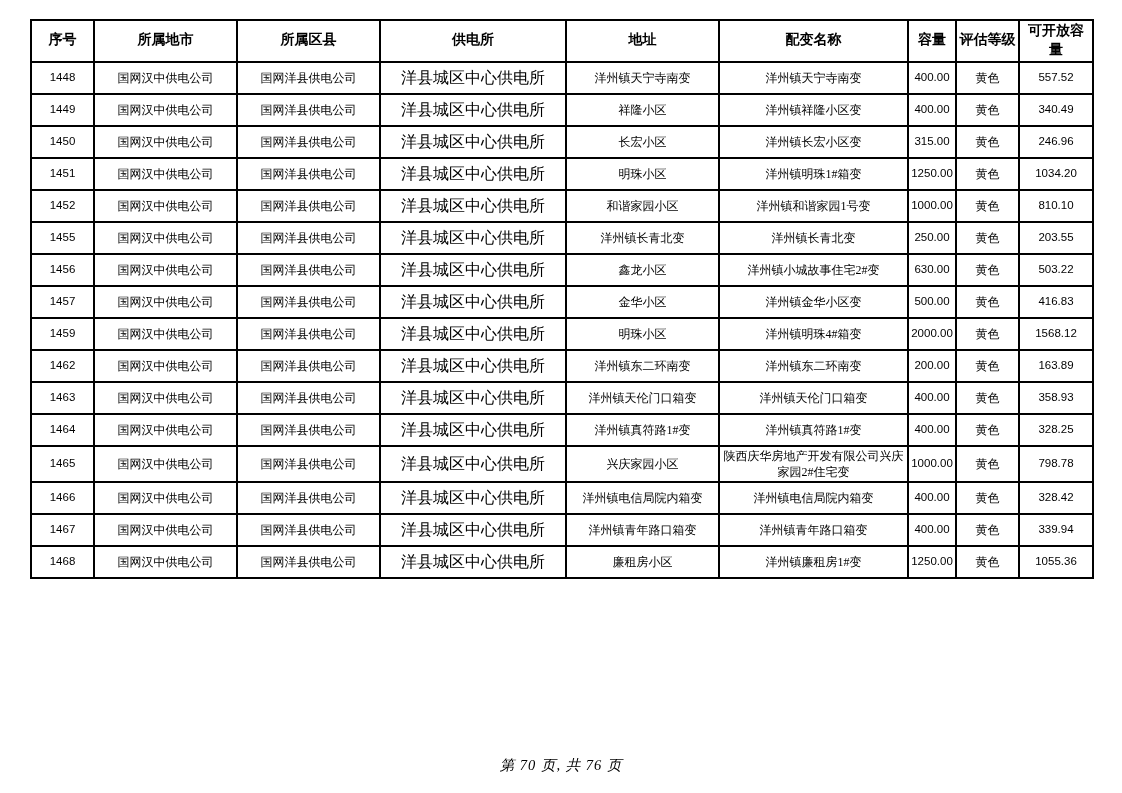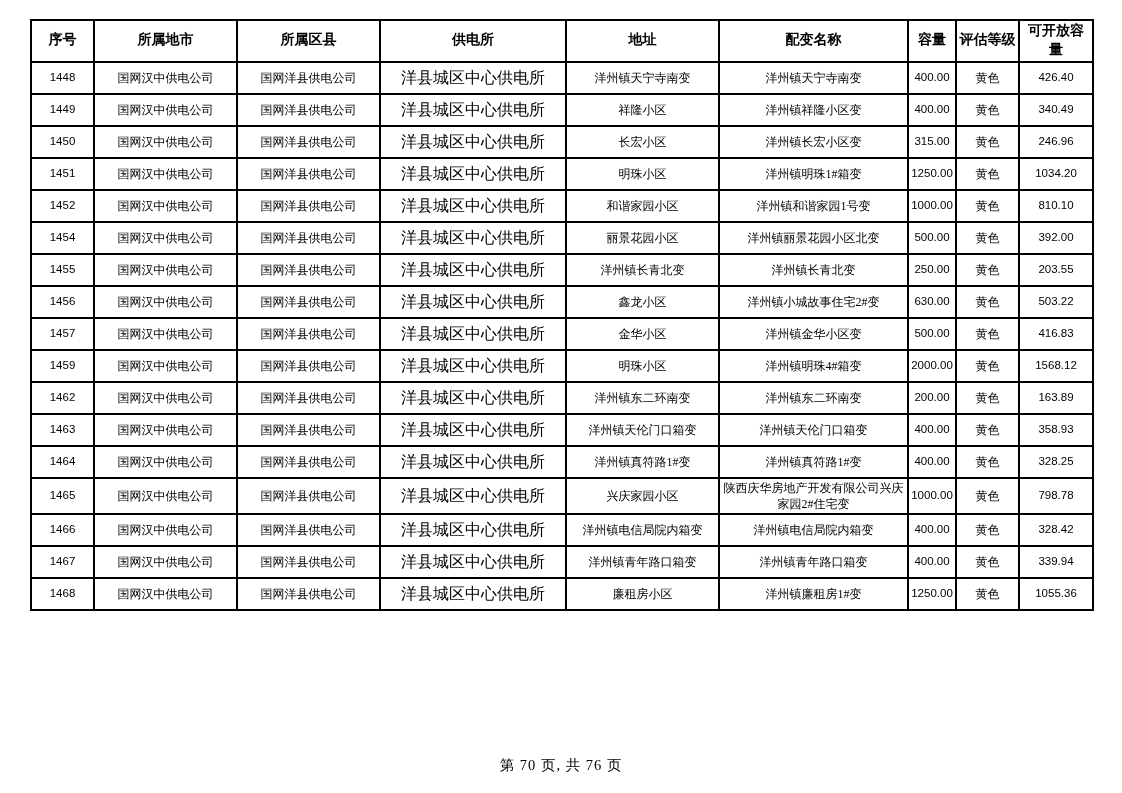--- a/index.html
+++ b/index.html
@@ -48,20 +48,21 @@
   }
   .page-footer {
     position: absolute;
     left: 0;
     top: 756px;
     width: 100%;
     text-align: center;
     font-size: 14.5px;
     letter-spacing: 1px;
     font-family: "Liberation Serif", serif;
+    font-style: italic;
   }
 </style>
 </head>
 <body>
 
 <div class="page">
 
   <table class="capacity-table">
     <colgroup>
       <col style="width:63px">
@@ -90,21 +91,21 @@
     <tbody>
     <tr>
           <td class="cell-num">1448</td>
           <td class="cell-cjk">国网汉中供电公司</td>
           <td class="cell-cjk">国网洋县供电公司</td>
           <td class="cell-station">洋县城区中心供电所</td>
           <td class="cell-cjk">洋州镇天宁寺南变</td>
           <td class="cell-cjk">洋州镇天宁寺南变</td>
           <td class="cell-num">400.00</td>
           <td class="cell-cjk">黄色</td>
-          <td class="cell-num">426.40</td>
+          <td class="cell-num">557.52</td>
         </tr>
         <tr>
           <td class="cell-num">1449</td>
           <td class="cell-cjk">国网汉中供电公司</td>
           <td class="cell-cjk">国网洋县供电公司</td>
           <td class="cell-station">洋县城区中心供电所</td>
           <td class="cell-cjk">祥隆小区</td>
           <td class="cell-cjk">洋州镇祥隆小区变</td>
           <td class="cell-num">400.00</td>
           <td class="cell-cjk">黄色</td>
@@ -137,31 +138,20 @@
           <td class="cell-cjk">国网汉中供电公司</td>
           <td class="cell-cjk">国网洋县供电公司</td>
           <td class="cell-station">洋县城区中心供电所</td>
           <td class="cell-cjk">和谐家园小区</td>
           <td class="cell-cjk">洋州镇和谐家园1号变</td>
           <td class="cell-num">1000.00</td>
           <td class="cell-cjk">黄色</td>
           <td class="cell-num">810.10</td>
         </tr>
         <tr>
-          <td class="cell-num">1454</td>
-          <td class="cell-cjk">国网汉中供电公司</td>
-          <td class="cell-cjk">国网洋县供电公司</td>
-          <td class="cell-station">洋县城区中心供电所</td>
-          <td class="cell-cjk">丽景花园小区</td>
-          <td class="cell-cjk">洋州镇丽景花园小区北变</td>
-          <td class="cell-num">500.00</td>
-          <td class="cell-cjk">黄色</td>
-          <td class="cell-num">392.00</td>
-        </tr>
-        <tr>
           <td class="cell-num">1455</td>
           <td class="cell-cjk">国网汉中供电公司</td>
           <td class="cell-cjk">国网洋县供电公司</td>
           <td class="cell-station">洋县城区中心供电所</td>
           <td class="cell-cjk">洋州镇长青北变</td>
           <td class="cell-cjk">洋州镇长青北变</td>
           <td class="cell-num">250.00</td>
           <td class="cell-cjk">黄色</td>
           <td class="cell-num">203.55</td>
         </tr>

